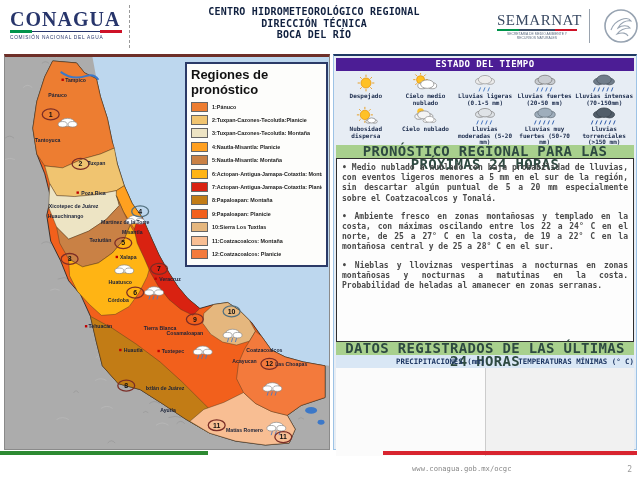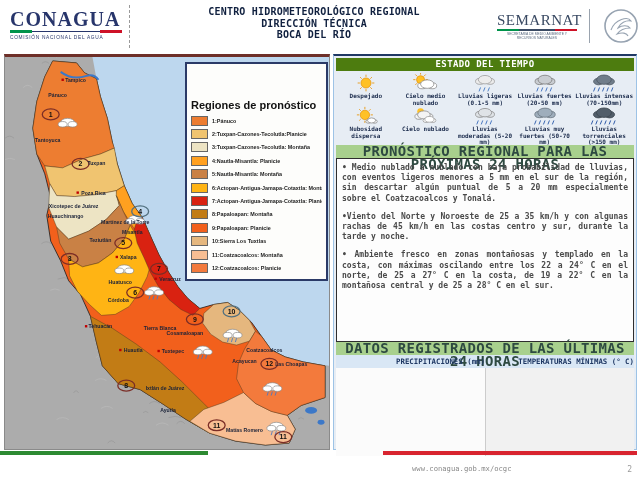--- a/index.html
+++ b/index.html
@@ -25,30 +25,30 @@
   #semarnat .fl{height:2px;margin-top:1px;background:linear-gradient(90deg,#00934B 0 28%,#3A4A63 28% 72%,#CE1127 72% 100%);}
   #semarnat .tg{font-family:"Liberation Sans",sans-serif;font-size:3.4px;color:#5A6A80;
                 text-align:center;line-height:4px;margin-top:1px;}
   #semarnat .dv{width:1px;height:34px;background:#9aa3ae;margin:0 4px;}
   
   #map-panel{position:absolute;left:4px;top:54px;width:326px;height:396px;
              border:1px solid #8a8a8a;border-top:3px solid #6E2F28;background:#ACACAC;box-sizing:border-box;}
   #mapSvg{position:absolute;left:0;top:0;width:100%;height:100%;}
   #legend{position:absolute;left:180px;top:5px;width:143px;background:#FDFDFB;
           border:2px solid #2B3A67;padding:3px 4px 4px 4px;box-sizing:border-box;}
-  #legend .lg-t{font-family:"Liberation Sans",sans-serif;font-weight:bold;font-size:11px;
-                color:#111;margin-bottom:3px;margin-top:32px;}
+  #legend .lg-t{font-family:"Liberation Sans",sans-serif;font-weight:bold;font-size:13px;
+                color:#111;margin-bottom:3px;}
   .lg-row{display:flex;align-items:center;height:13.4px;}
   .lg-sw{width:15px;height:8px;border:.5px solid #666;margin-right:4px;flex:none;}
   .lg-tx{font-family:"Liberation Sans",sans-serif;font-weight:600;font-size:5.4px;
          color:#1c1c1c;white-space:nowrap;overflow:hidden;}
   
   #wx-panel{position:absolute;left:333px;top:54px;width:304px;height:396px;background:#E7EDF4;
             border:1px solid #9DC3E6;border-top:2.5px solid #1F3864;box-sizing:border-box;}
-  #estado-bar{margin:2px 2px 0 2px;height:13px;background:#4d7c0f;color:#fff;font-weight:bold;
+  #estado-bar{margin:2px 2px 0 2px;height:13px;background:#4c1d95;color:#fff;font-weight:bold;
               font-size:9px;line-height:13px;text-align:center;letter-spacing:.4px;}
   #wxGrid{display:grid;grid-template-columns:repeat(5,1fr);padding:2px 2px 0 2px;height:72px;}
   .wx-cell{text-align:center;font-weight:bold;font-size:6px;line-height:6.5px;color:#203050;}
   .wx-cell svg{display:block;margin:0 auto;}
   .grnbar{margin:0 2px;height:13px;background:#A8D08D;color:#2E4A41;font-weight:bold;
           font-size:14px;line-height:13px;text-align:center;letter-spacing:.3px;}
   #fcast{margin:0 2px;height:184px;background:#FDFDFD;border:1.5px solid #2E2E2E;
          padding:4px 5px;box-sizing:border-box;font-weight:bold;font-size:8px;line-height:10.2px;
          color:#4A4A4A;text-align:justify;overflow:hidden;}
   #fcast p{margin:0 0 8px 0;}
@@ -537,22 +537,22 @@
             <line x1="15" y1="13" x2="13.6" y2="16.6" stroke="#2F5AA8" stroke-width="0.9"></line>
             <line x1="19" y1="13" x2="17.6" y2="16.6" stroke="#2F5AA8" stroke-width="0.9"></line>
             <line x1="23" y1="13" x2="21.6" y2="16.6" stroke="#2F5AA8" stroke-width="0.9"></line>
           </svg>
           <div>Lluvias torrenciales (&gt;150 mm)</div>
         </div>
       </div>
     <div class="grnbar">PRONÓSTICO REGIONAL PARA LAS PRÓXIMAS 24 HORAS</div>
     <div id="fcast">
       <p>• Medio nublado a nublado con baja probabilidad de lluvias, con eventos ligeros menores a 5 mm en el sur de la región, sin descartar algún puntual de 5 a 20 mm especialmente sobre el Coatzacoalcos y Tonalá.</p>
-      <p>•Viento del Norte y Noroeste de 25 a 35 km/h y con algunas rachas de 45 km/h en las costas centro y sur, durante la tarde y noche.</p>
       <p>• Ambiente fresco en zonas montañosas y templado en la costa, con máximas oscilando entre los 22 a 24° C en el norte, de 25 a 27° C en la costa, de 19 a 22° C en la montañosa central y de 25 a 28° C en el sur.</p>
+      <p>• Nieblas y lloviznas vespertinas a nocturnas en zonas montañosas y nocturnas a matutinas en la costa. Probabilidad de heladas al amanecer en zonas serranas.</p>
     </div>
     <div class="grnbar">DATOS REGISTRADOS DE LAS ÚLTIMAS 24 HORAS</div>
     <div id="colhdr">
       <div>PRECIPITACIONES (mm)</div>
       <div>TEMPERATURAS MÍNIMAS (° C)</div>
     </div>
     <div id="dataarea">
       <div class="c1"></div>
       <div class="c2"></div>
     </div>

